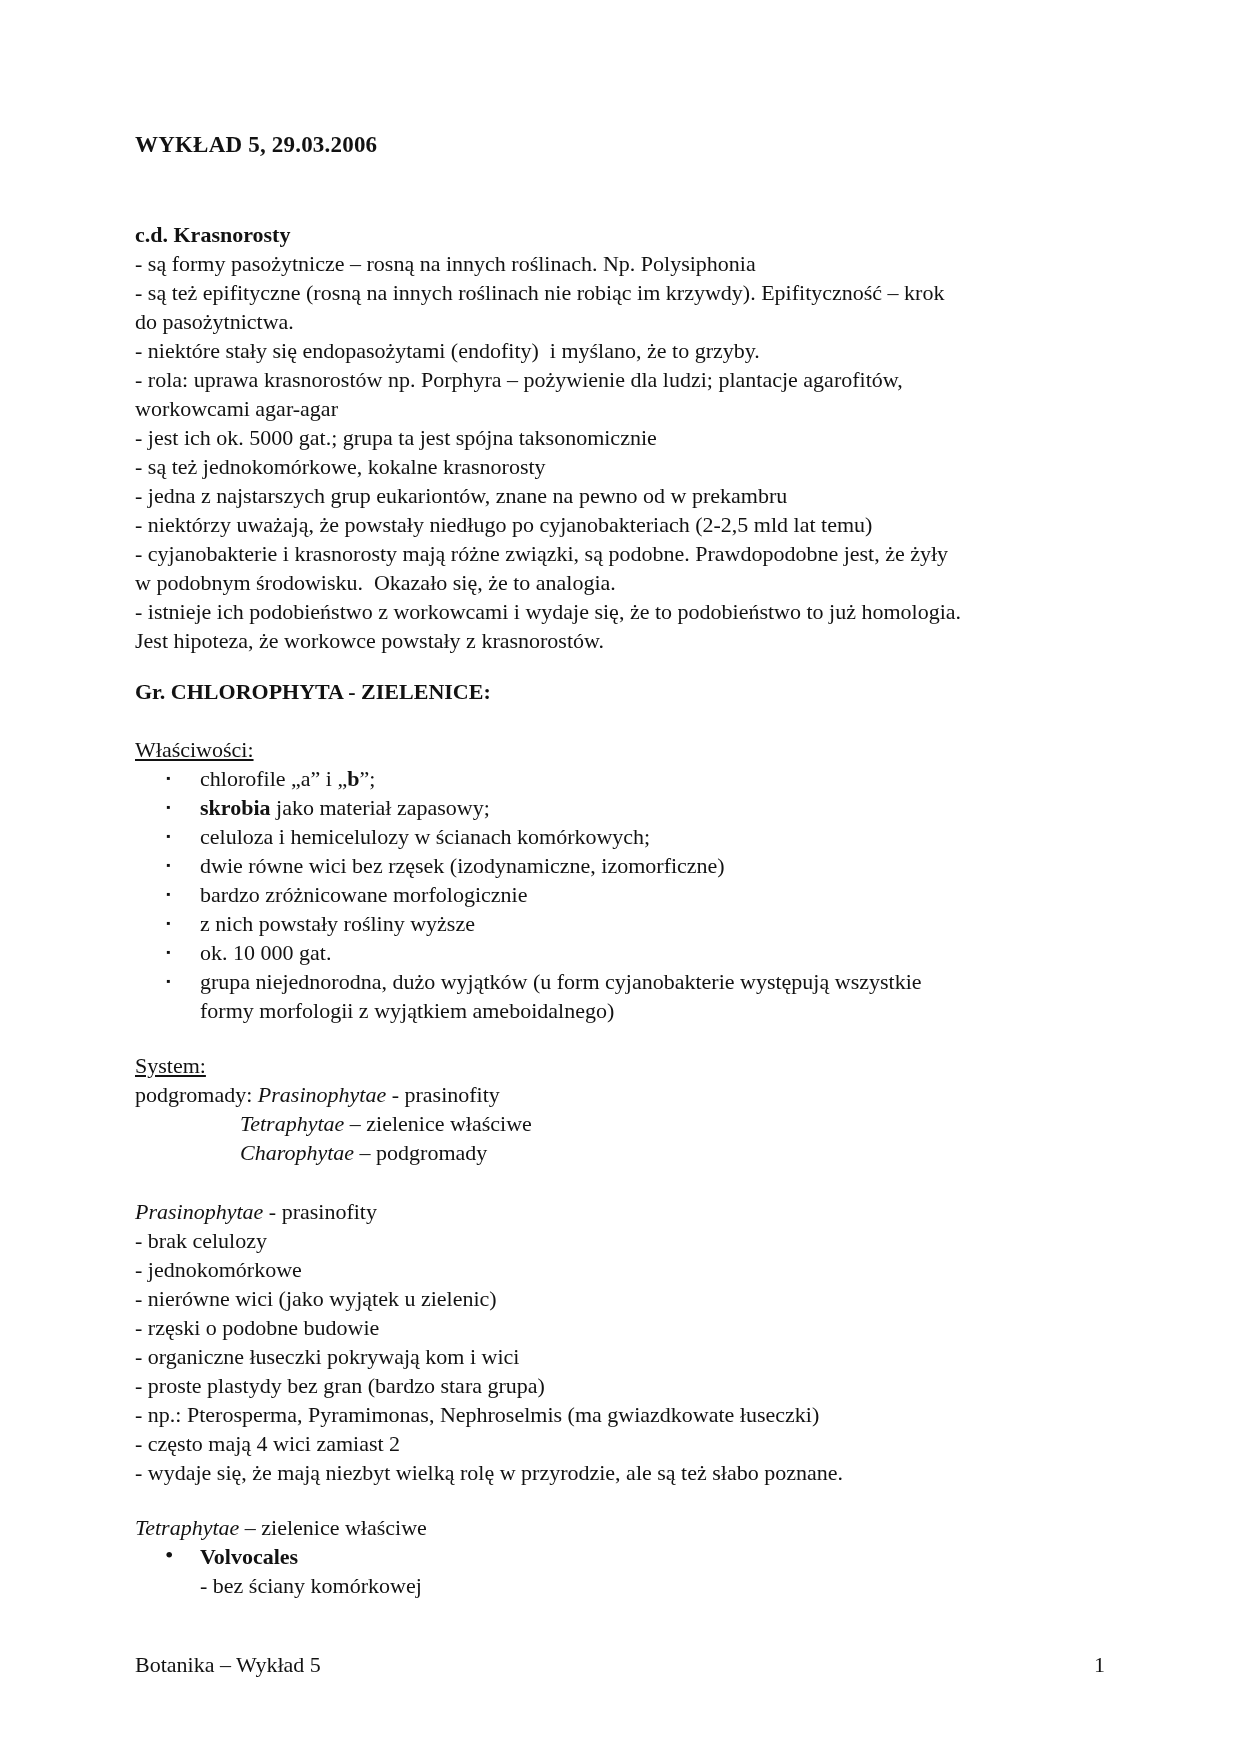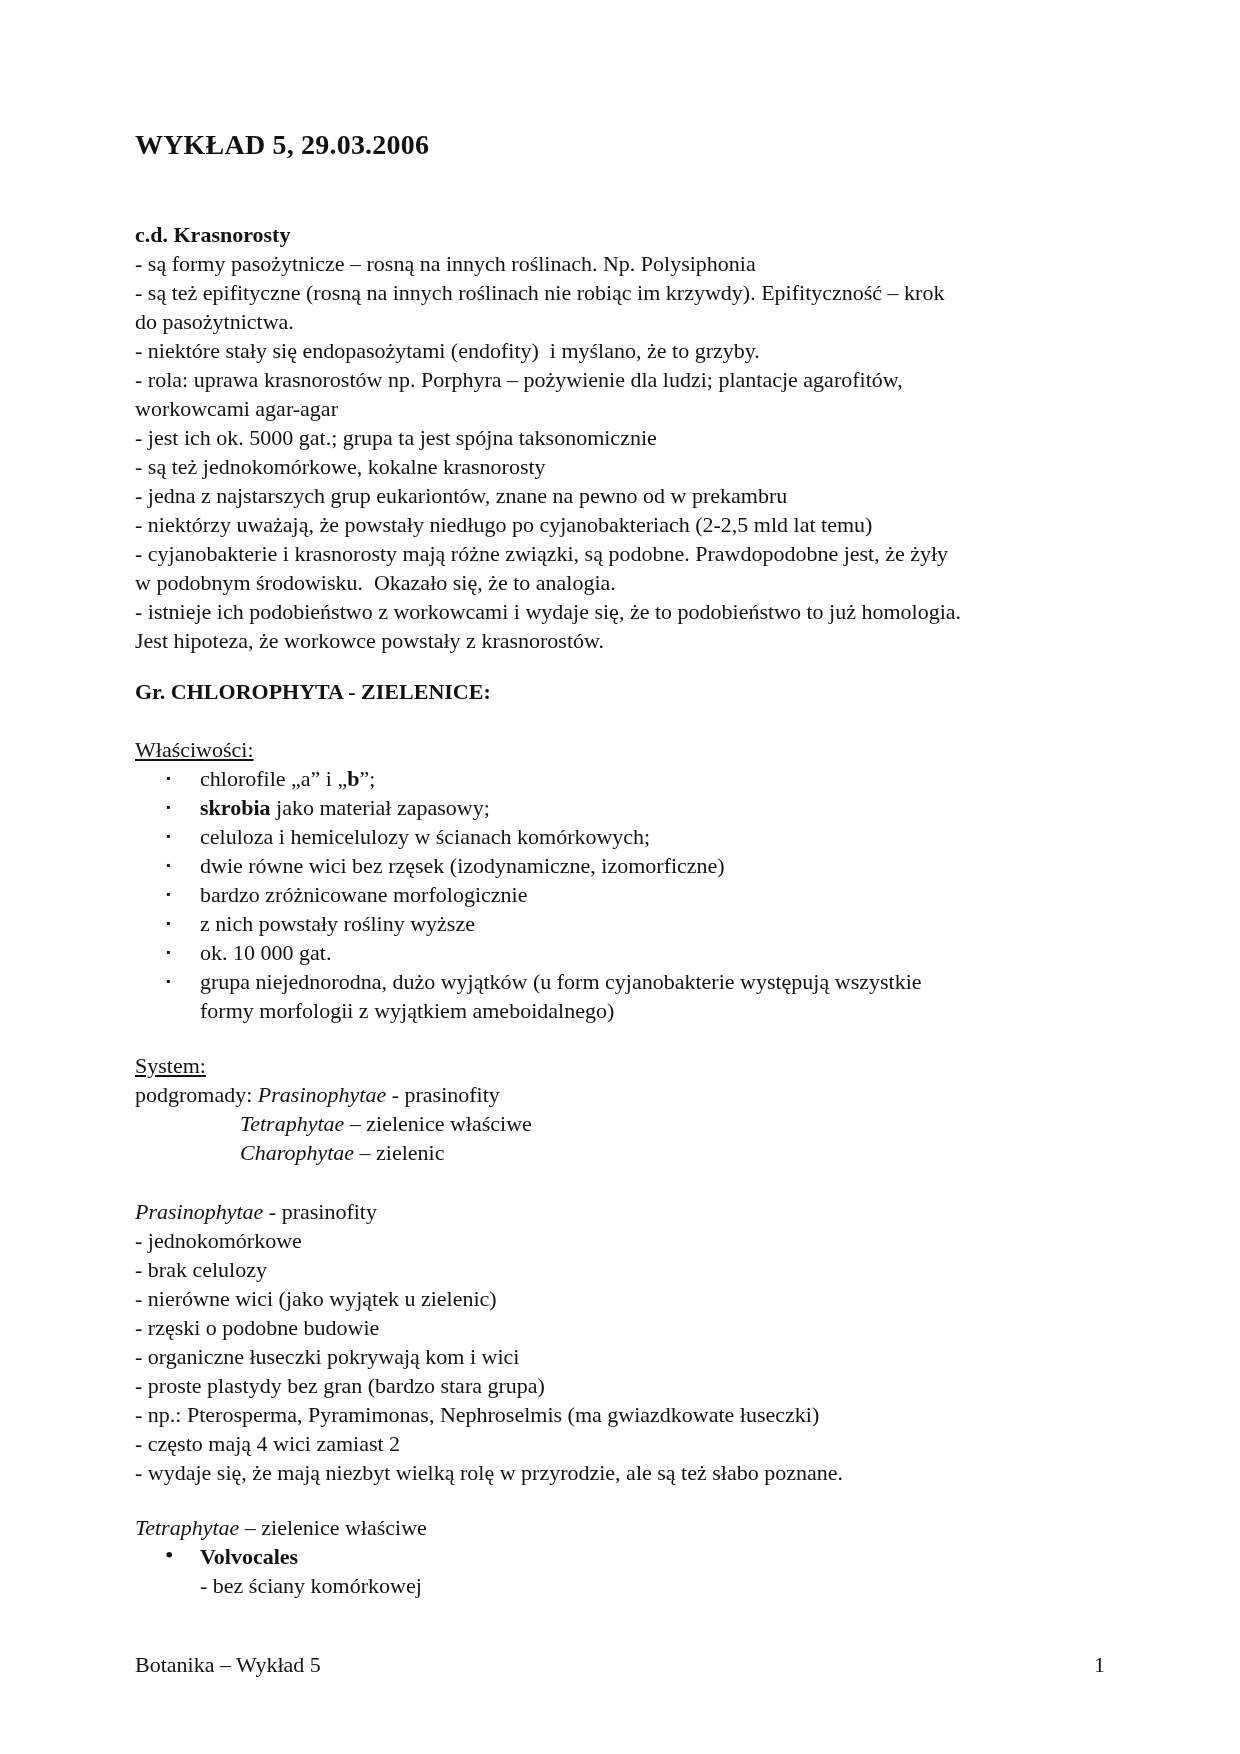--- a/index.html
+++ b/index.html
@@ -15,21 +15,21 @@
   .content{
     position:relative;
     padding:130px 135px 0 135px;
   }
   .blk{
     line-height:29px;
     min-height:29px;
     font-size:22px;
     white-space:pre-wrap;
   }
-  .h1{font-weight:bold;font-size:28px;line-height:30px;min-height:30px;letter-spacing:0.2px;}
+  .h1{font-weight:bold;font-size:23px;line-height:30px;min-height:30px;letter-spacing:0.2px;}
   .b{font-weight:bold;}
   .i{font-style:italic;}
   .u{text-decoration:underline;}
   .bsq{position:relative;padding-left:65px;}
   .bsq .marker{
     position:absolute;left:31px;top:0;
     font-size:12px;line-height:29px;
   }
   .bdot{position:relative;padding-left:65px;}
   .bdot .marker{
@@ -85,25 +85,25 @@
         <div class="blk bsq"><span class="marker">▪</span><span>dwie równe wici bez rzęsek (izodynamiczne, izomorficzne)</span></div>
         <div class="blk bsq"><span class="marker">▪</span><span>bardzo zróżnicowane morfologicznie</span></div>
         <div class="blk bsq"><span class="marker">▪</span><span>z nich powstały rośliny wyższe</span></div>
         <div class="blk bsq"><span class="marker">▪</span><span>ok. 10 000 gat.</span></div>
         <div class="blk bsq"><span class="marker">▪</span><span>grupa niejednorodna, dużo wyjątków (u form cyjanobakterie występują wszystkie</span></div>
         <div class="blk bsqc"><span>formy morfologii z wyjątkiem ameboidalnego)</span></div>
         <div class="blk gap" style="height: 26px;"></div>
         <div class="blk line"><span class="u">System:</span></div>
         <div class="blk line"><span>podgromady: </span><span class="i">Prasinophytae</span><span> - prasinofity</span></div>
         <div class="blk tab"><span class="i">Tetraphytae</span><span> – zielenice właściwe</span></div>
-        <div class="blk tab"><span class="i">Charophytae</span><span> – zielenic</span></div>
+        <div class="blk tab"><span class="i">Charophytae</span><span> – podgromady</span></div>
         <div class="blk gap" style="height: 30px;"></div>
         <div class="blk line"><span class="i">Prasinophytae</span><span> - prasinofity</span></div>
+        <div class="blk line"><span>- brak celulozy</span></div>
         <div class="blk line"><span>- jednokomórkowe</span></div>
-        <div class="blk line"><span>- brak celulozy</span></div>
         <div class="blk line"><span>- nierówne wici (jako wyjątek u zielenic)</span></div>
         <div class="blk line"><span>- rzęski o podobne budowie</span></div>
         <div class="blk line"><span>- organiczne łuseczki pokrywają kom i wici</span></div>
         <div class="blk line"><span>- proste plastydy bez gran (bardzo stara grupa)</span></div>
         <div class="blk line"><span>- np.: Pterosperma, Pyramimonas, Nephroselmis (ma gwiazdkowate łuseczki)</span></div>
         <div class="blk line"><span>- często mają 4 wici zamiast 2</span></div>
         <div class="blk line"><span>- wydaje się, że mają niezbyt wielką rolę w przyrodzie, ale są też słabo poznane.</span></div>
         <div class="blk gap" style="height: 26px;"></div>
         <div class="blk line"><span class="i">Tetraphytae</span><span> – zielenice właściwe</span></div>
         <div class="blk bdot"><span class="marker">•</span><span class="b">Volvocales</span></div>

